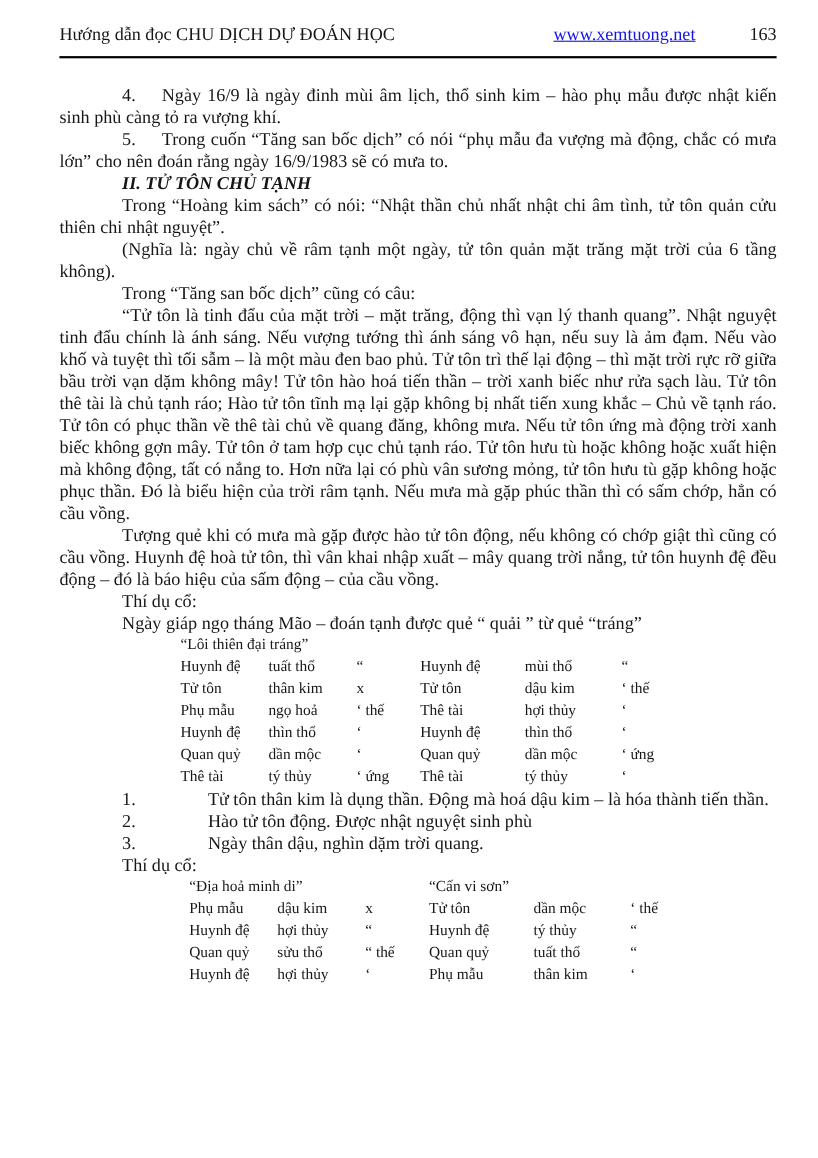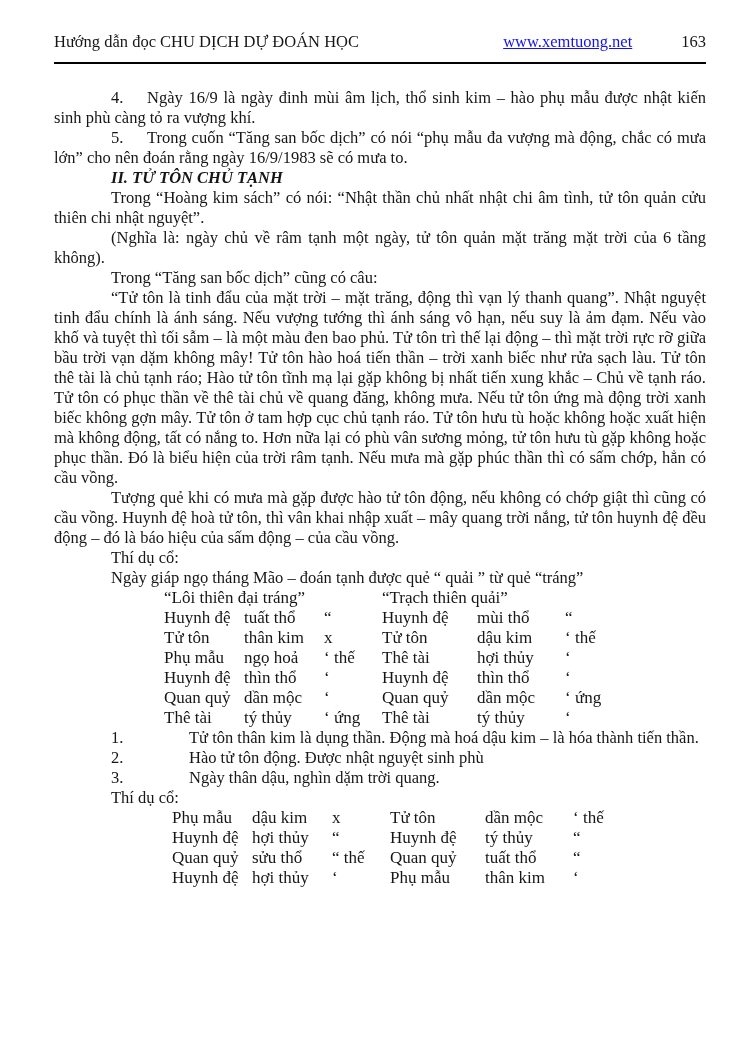--- a/index.html
+++ b/index.html
@@ -3,40 +3,40 @@
 <meta charset="utf-8">
 <style>
   html, body { margin:0; padding:0; }
   body {
     width:744px; height:1053px;
     background:#ffffff;
     font-family:"Liberation Serif","DejaVu Serif",serif;
     color:var(--text, #161616);
     overflow:hidden;
   }
-  .page { box-sizing:border-box; width:744px; height:1053px; padding:32px 38px 0 54px; }
+  .page { box-sizing:border-box; width:744px; height:1053px; padding:21px 38px 0 54px; }
 
   
   .header { display:flex; align-items:baseline; font-size:16.5px; line-height:19px; white-space:nowrap; }
   .hlink { margin-left:auto; color:var(--link, #1414e6); text-decoration:underline; cursor:pointer; }
   .hpage { margin-left:49px;text-align:center; }
   .rule { border-bottom:2px solid var(--rule, #000000); margin-top:11px; }
 
   
   .bodytext { margin-top:24px; font-size:16.5px; line-height:20px; }
   p.para { margin:0; }
   .jus { text-align:justify; }
   .ind { text-indent:57px; }
   .bold { font-weight:bold;font-style:italic; }
   .num { display:inline-block; text-indent:0; }
   .n1 { width:36px; }
   .n2 { width:78px; }
 
   
-  .qtable { margin-left:110px; font-size:17px; }
+  .qtable { margin-left:110px; font-size:14px; }
   .qtable2 { margin-left:118px; }
   .grow { display:grid; grid-template-columns:80px 80px 58px 95px 88px 60px; line-height:20px; }
   .grow span { white-space:nowrap; }
   .sp3  { grid-column:1 / span 3; }
   .sp3b { grid-column:4 / span 3; }
 </style>
 </head>
 <body>
 
 <div class="page">
@@ -60,21 +60,20 @@
     <p class="para ind jus">(Nghĩa là: ngày chủ về râm tạnh một ngày, tử tôn quản mặt trăng mặt trời của 6 tầng không).</p>
     <p class="para ind">Trong “Tăng san bốc dịch” cũng có câu:</p>
     <p class="para ind jus">“Tử tôn là tinh đẩu của mặt trời – mặt trăng, động thì vạn lý thanh quang”. Nhật nguyệt tinh đẩu chính là ánh sáng. Nếu vượng tướng thì ánh sáng vô hạn, nếu suy là ảm đạm. Nếu vào khố và tuyệt thì tối sẫm – là một màu đen bao phủ. Tử tôn trì thế lại động – thì mặt trời rực rỡ giữa bầu trời vạn dặm không mây! Tử tôn hào hoá tiến thần – trời xanh biếc như rửa sạch làu. Tử tôn thê tài là chủ tạnh ráo; Hào tử tôn tĩnh mạ lại gặp không bị nhất tiến xung khắc – Chủ về tạnh ráo. Tử tôn có phục thần về thê tài chủ về quang đăng, không mưa. Nếu tử tôn ứng mà động trời xanh biếc không gợn mây. Tử tôn ở tam hợp cục chủ tạnh ráo. Tử tôn hưu tù hoặc không hoặc xuất hiện mà không động, tất có nắng to. Hơn nữa lại có phù vân sương mỏng, tử tôn hưu tù gặp không hoặc phục thần. Đó là biểu hiện của trời râm tạnh. Nếu mưa mà gặp phúc thần thì có sấm chớp, hẳn có cầu vồng.</p>
     <p class="para ind jus">Tượng quẻ khi có mưa mà gặp được hào tử tôn động, nếu không có chớp giật thì cũng có cầu vồng. Huynh đệ hoà tử tôn, thì vân khai nhập xuất – mây quang trời nắng, tử tôn huynh đệ đều động – đó là báo hiệu của sấm động – của cầu vồng.</p>
     <p class="para ind">Thí dụ cổ:</p>
     <p class="para ind">Ngày giáp ngọ tháng Mão – đoán tạnh được quẻ “ quải ” từ quẻ “tráng”</p>
 
     <div class="qtable">
       <div class="grow">
         <span class="sp3">“Lôi thiên đại tráng”</span>
-        <span class="sp3b">“Trạch thiên quải”</span>
       </div>
       <div class="grow">
         <span>Huynh đệ</span>
           <span>tuất thổ</span>
           <span>“</span>
           <span>Huynh đệ</span>
           <span>mùi thổ</span>
           <span>“</span>
       </div>
       <div class="grow">
@@ -121,20 +120,24 @@
 
 
     <p class="para ind jus"><span class="num n2">1.</span><span>Tử tôn thân kim là dụng thần. Động mà hoá dậu kim – là hóa thành tiến thần.</span></p>
     <p class="para ind"><span class="num n2">2.</span><span>Hào tử tôn động. Được nhật nguyệt sinh phù</span></p>
     <p class="para ind"><span class="num n2">3.</span><span>Ngày thân dậu, nghìn dặm trời quang.</span></p>
 
     <p class="para ind">Thí dụ cổ:</p>
 
     <div class="qtable qtable2">
       <div class="grow">
+        <span class="sp3">“Địa hoả minh di”</span>
+        <span class="sp3b">“Cấn vi sơn”</span>
+      </div>
+      <div class="grow">
         <span>Phụ mẫu</span>
           <span>dậu kim</span>
           <span>x</span>
           <span>Tử tôn</span>
           <span>dần mộc</span>
           <span>‘ thế</span>
       </div>
       <div class="grow">
         <span>Huynh đệ</span>
           <span>hợi thủy</span>

